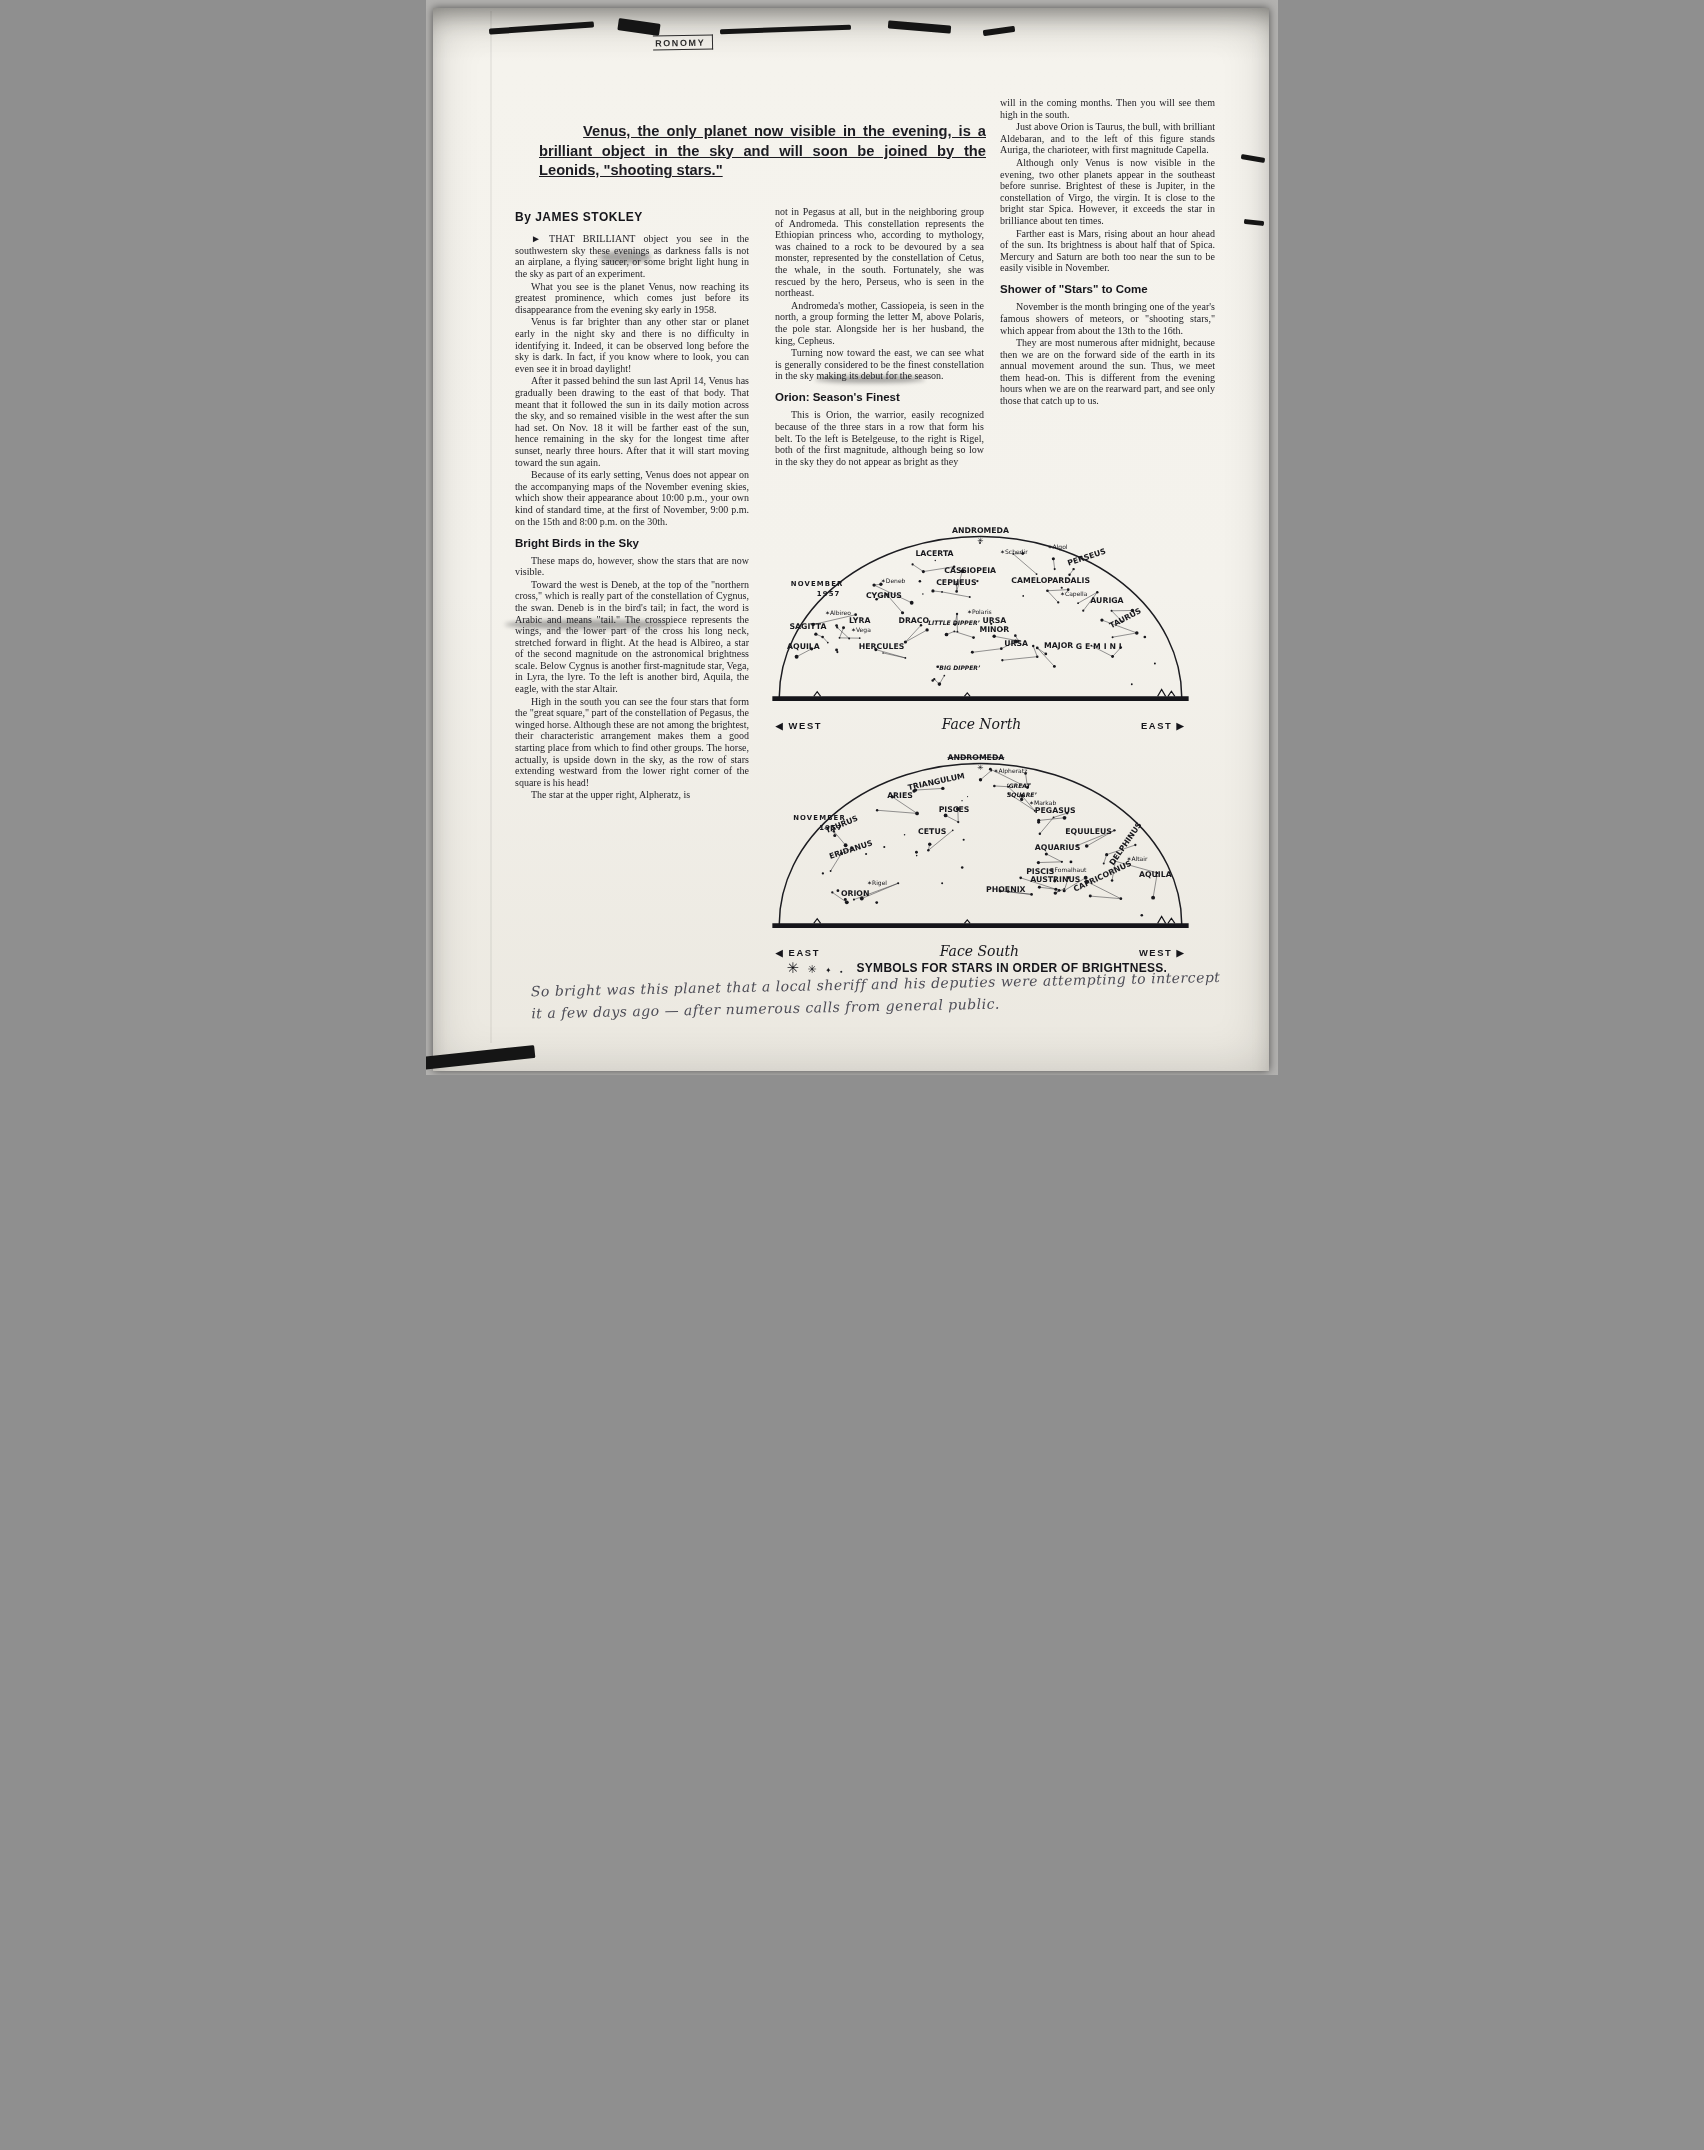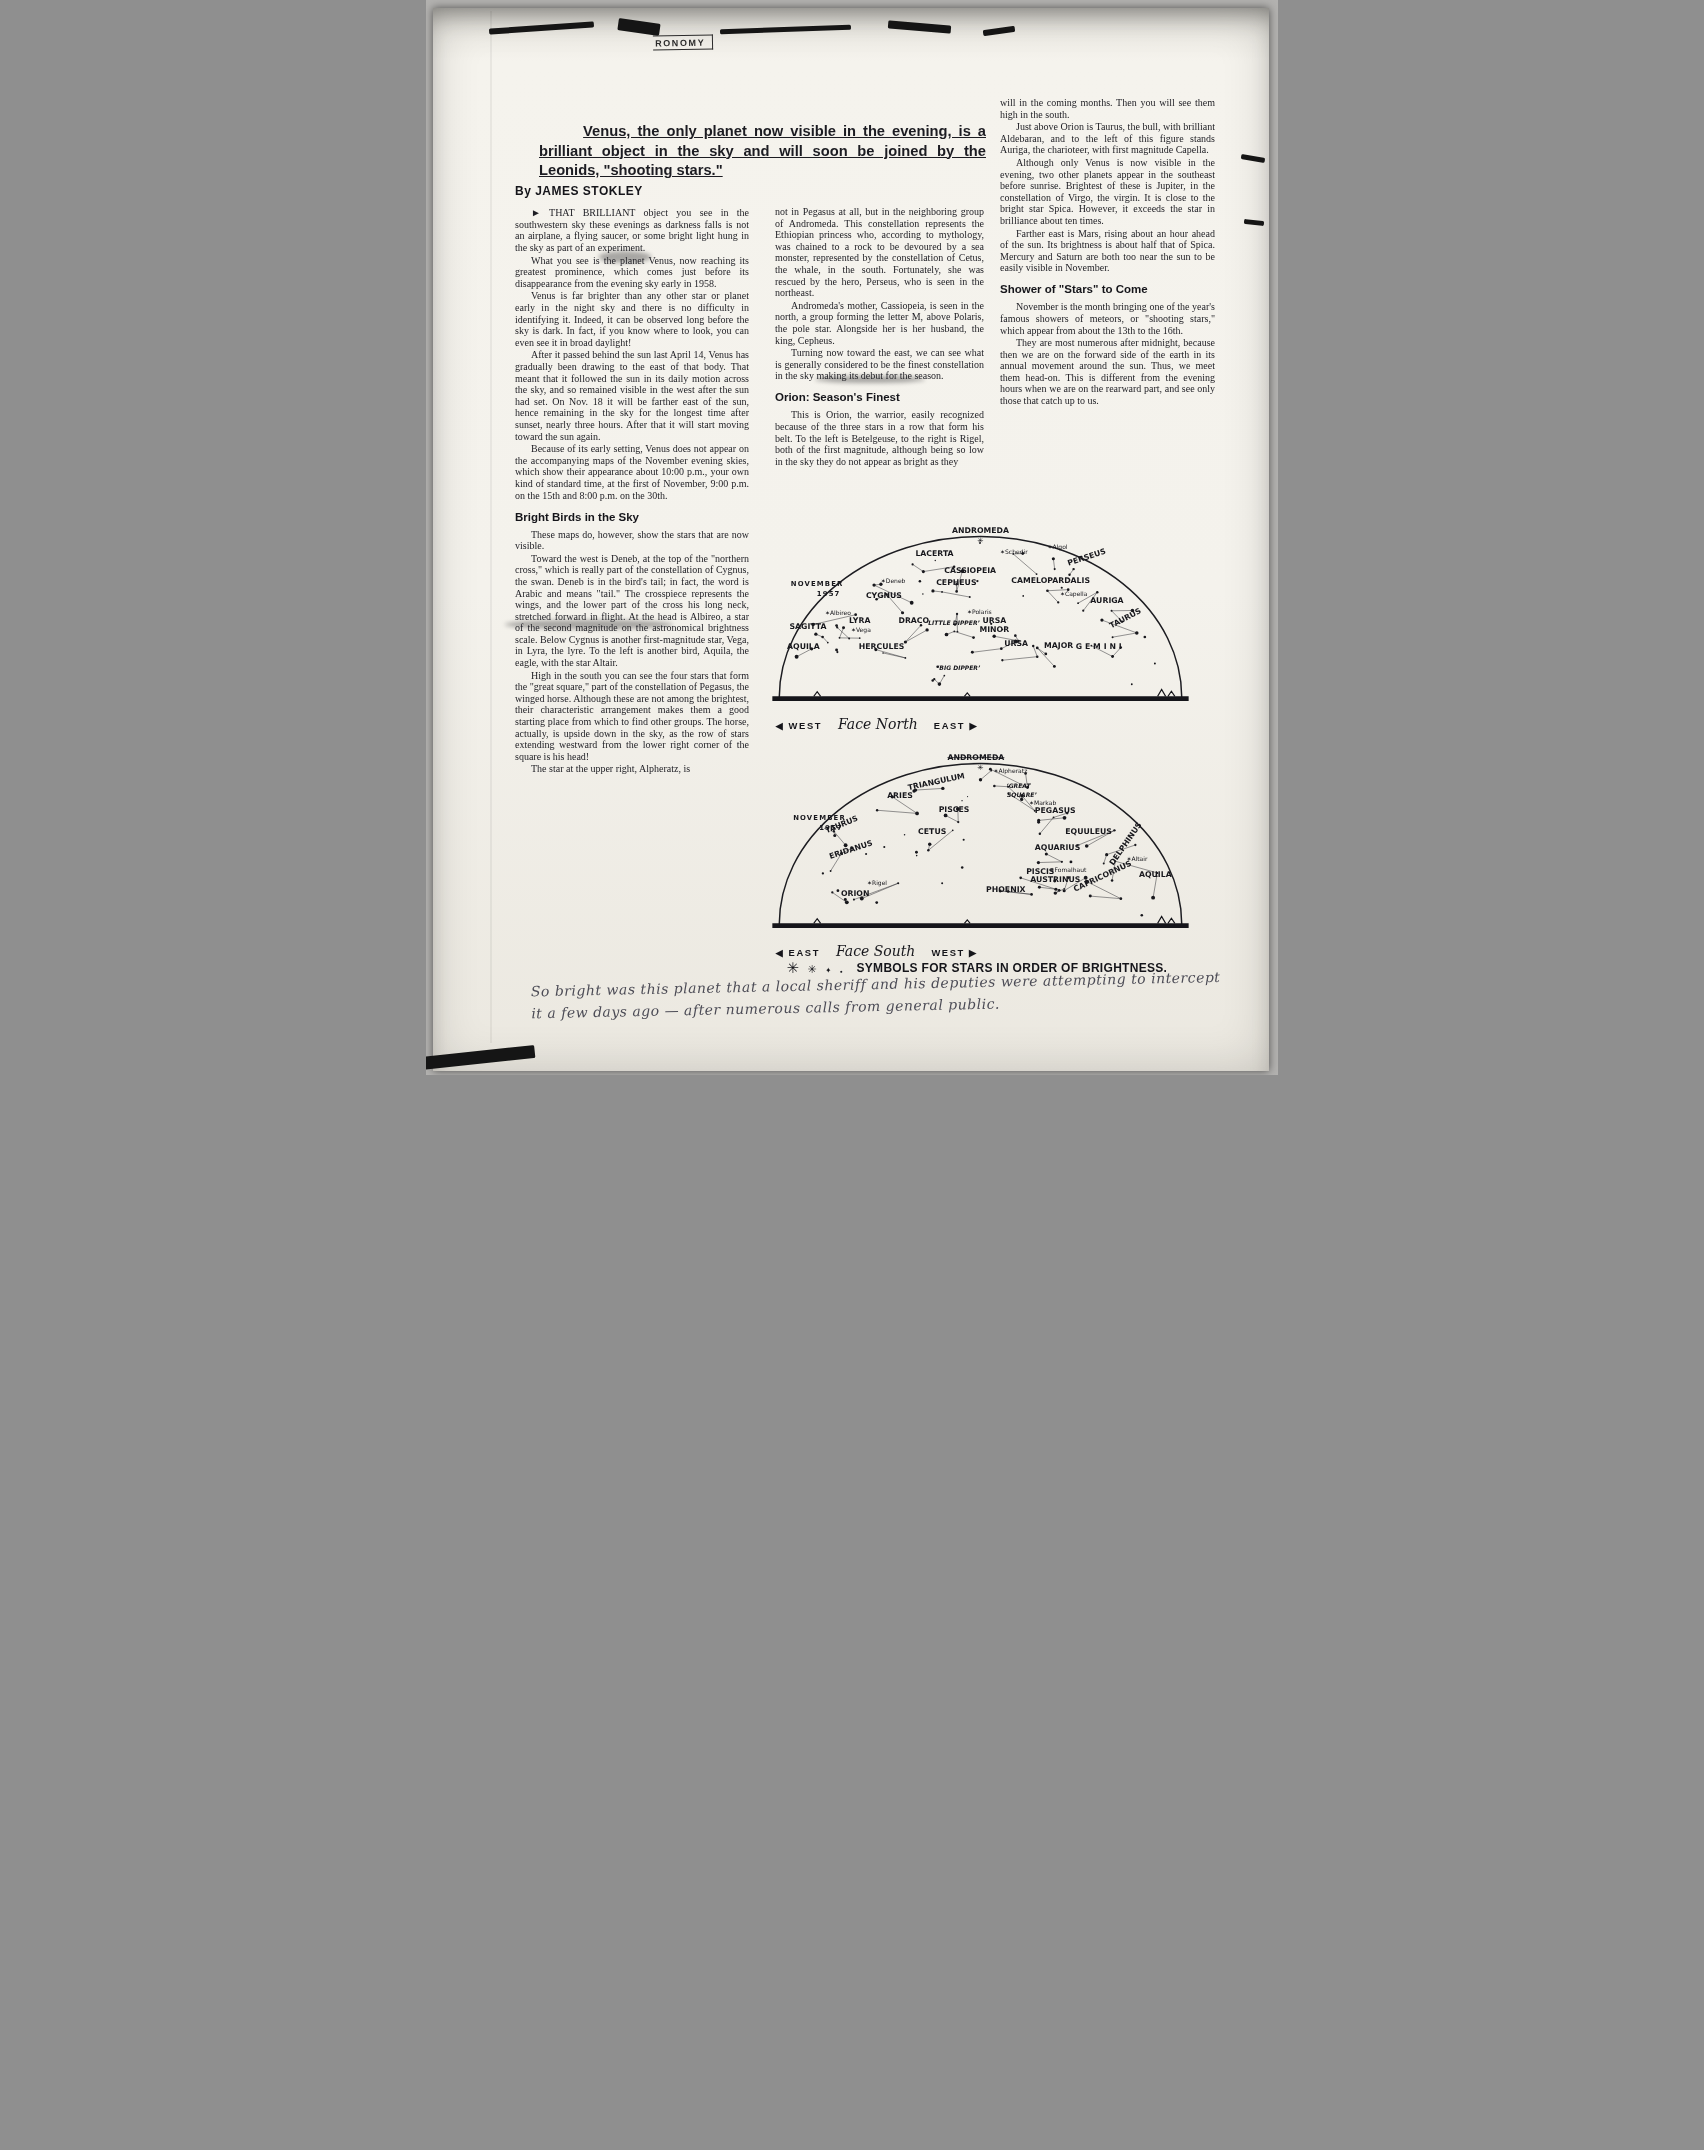--- a/index.html
+++ b/index.html
@@ -14,21 +14,21 @@
   .smudge{position:absolute;background:rgba(5,5,8,.32);filter:blur(2.1px);border-radius:50%;}
   .stamp{position:absolute;left:227px;top:35px;font-family:"Liberation Sans",sans-serif;font-weight:bold;
     font-size:9px;color:#2b2b2b;border:1px solid #2b2b2b;border-left:none;padding:1.6px 6.3px 1.6px 2.1px;
     letter-spacing:1.6px;transform:rotate(-1deg);}
   h1.headline{position:absolute;left:157px;top:59px;width:672px;text-align:center;
     font-family:"DejaVu Serif",serif;font-weight:bold;font-size:42px;letter-spacing:2.1px;color:#16161a;
     text-shadow:0 0 0.5px rgba(0,0,0,.45);}
   .lede{position:absolute;left:113px;top:122px;width:447px;font-family:"Liberation Sans",sans-serif;
     font-weight:bold;font-size:14.7px;line-height:1.33;text-indent:3em;text-align:justify;color:#1c1c22;text-decoration:underline;}
   .col{position:absolute;font-size:10px;line-height:1.16;color:#1d1d23;text-align:justify;hyphens:auto;}
-  .col1{left:89px;top:185px;width:234px;}
+  .col1{left:89px;top:211px;width:234px;}
   .col2{left:349px;top:206px;width:209px;}
   .col3{left:574px;top:97px;width:215px;}
   .byline{font-family:"Liberation Sans",sans-serif;font-weight:bold;font-size:12px;letter-spacing:0.5px;
     margin-bottom:8.4px;color:#15151a;}
   .para{text-indent:1.6em;margin:0 0 1px 0;}
   .noindent-first .para:first-child{text-indent:0;}
   .subhead{font-family:"Liberation Sans",sans-serif;font-weight:bold;font-size:11.5px;margin:9.4px 0 4.7px;color:#15151a;}
   .chart{position:absolute;left:336px;width:437px;margin:0;}
   .chart-north{top:525px;}
   .chart-south{top:752px;}
@@ -38,21 +38,21 @@
   .trees{fill:none;stroke:#15151a;stroke-width:2;}
   .star-dot{fill:#17171c;}
   .cline{stroke:#2a2a30;stroke-width:1;opacity:.85;}
   .apex{font-family:"DejaVu Sans",sans-serif;font-size:13px;text-anchor:middle;fill:#15151a;}
   text.const-label{font-family:"DejaVu Sans",sans-serif;font-size:13.5px;font-weight:bold;fill:#17171c;}
   text.star-label{font-size:10.5px;font-weight:normal;}
   text.qt{font-size:10.5px;font-style:italic;}
   text.date{font-size:12px;font-weight:bold;letter-spacing:2px;}
   text.wide{letter-spacing:5px;}
   text.strike{text-decoration:line-through;}
-  .chart-cap{display:flex;align-items:baseline;padding:1.6px 13.6px 0;gap:16px;}
+  .chart-cap{display:flex;justify-content:space-between;align-items:baseline;padding:1.6px 13.6px 0;gap:16px;}
   .cap-side{font-family:"Liberation Sans",sans-serif;font-weight:bold;font-size:9.4px;letter-spacing:1.6px;color:#15151a;}
   .cap-center{font-family:"DejaVu Serif",serif;font-style:italic;font-size:14px;color:#17171c;}
   .symbols-row{position:absolute;left:294px;top:959px;width:514px;display:flex;align-items:center;justify-content:center;}
   .sym{color:#15151a;margin-right:8.4px;}
   .sym0{font-size:14.7px}.sym1{font-size:11px}.sym2{font-size:7.9px}.sym3{font-size:4.7px}
   .sym-caption{font-family:"Liberation Sans",sans-serif;font-weight:bold;font-size:12px;color:#15151a;
     margin-left:5.2px;letter-spacing:0.3px;}
   .handnote{position:absolute;left:105px;top:974px;width:703px;font-family:"DejaVu Serif",serif;
     font-style:italic;font-size:14px;line-height:1.55;letter-spacing:0.5px;color:#3b3b47;
     transform:rotate(-1.2deg);opacity:.9;}

